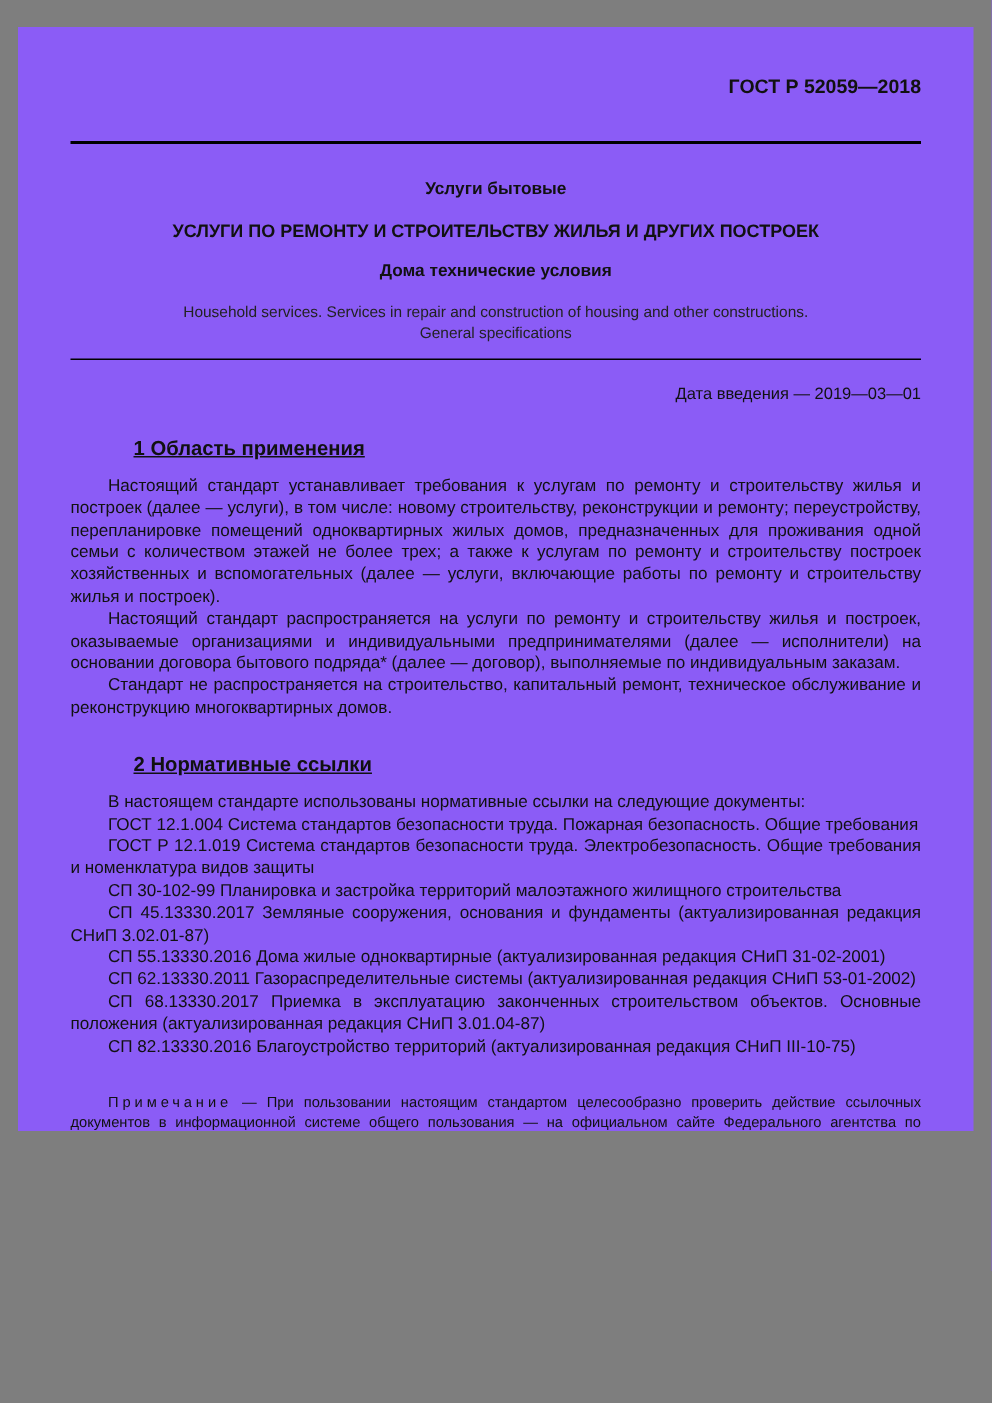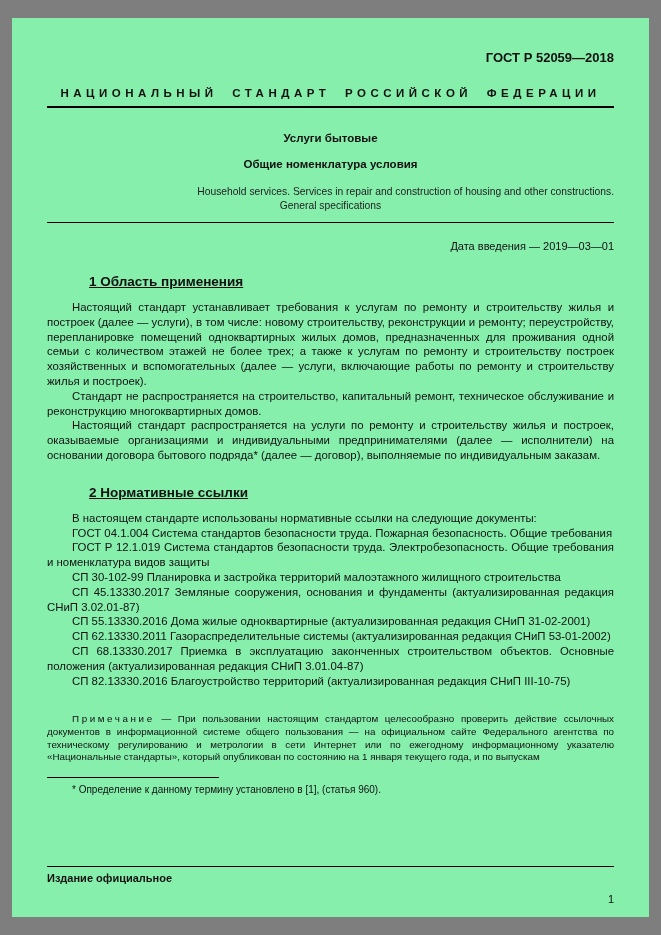--- a/index.html
+++ b/index.html
@@ -11,24 +11,24 @@
   }
   .canvas {
     width: 661px;
     height: 935px;
     background: #7e7e7e;
     padding: 18px 12px;
     box-sizing: border-box;
   }
   .page {
     width: 637px;
-    height: 899px;
-    background: #86efac;
+    height: 736px;
+    background: #8b5cf6;
     box-sizing: border-box;
-    padding: 32px 35px 12px 35px;
+    padding: 32px 35px 36px 35px;
     display: flex;
     flex-direction: column;
     overflow: hidden;
   }
   .doc-code {
     text-align: right;
     font-weight: bold;
     font-size: 13px;
     margin-bottom: 22px;
   }
@@ -65,21 +65,20 @@
   .title-sub {
     font-weight: bold;
     font-size: 11.5px;
     margin-top: 14px;
   }
   .title-en {
     font-size: 10.3px;
     margin-top: 15px;
     line-height: 13.5px;
     color: #222;
-    text-align: right;
   }
   .title-en2 {
     font-size: 10.3px;
     line-height: 13.5px;
     color: #222;
   }
   .effective-date {
     text-align: right;
     font-weight: normal;
     font-size: 11px;
@@ -136,42 +135,42 @@
   }
 </style>
 </head>
 <body>
 
 <div class="canvas">
   <div class="page">
 
     <div class="doc-code">ГОСТ Р 52059—2018</div>
 
-    <div class="banner">НАЦИОНАЛЬНЫЙ СТАНДАРТ РОССИЙСКОЙ ФЕДЕРАЦИИ</div>
     <hr class="rule-thick">
 
     <div class="title-block">
       <div class="title-group">Услуги бытовые</div>
-      <div class="title-sub">Общие номенклатура условия</div>
+      <div class="title-main">УСЛУГИ ПО РЕМОНТУ И СТРОИТЕЛЬСТВУ ЖИЛЬЯ И ДРУГИХ ПОСТРОЕК</div>
+      <div class="title-sub">Дома технические условия</div>
       <div class="title-en">Household services. Services in repair and construction of housing and other constructions.</div>
       <div class="title-en2">General specifications</div>
     </div>
 
     <hr class="rule-thin">
 
     <div class="effective-date">Дата введения — 2019—03—01</div>
 
     <div class="section-heading">1 Область применения</div>
     <p class="para">Настоящий стандарт устанавливает требования к услугам по ремонту и строительству жилья и построек (далее — услуги), в том числе: новому строительству, реконструкции и ремонту; переустройству, перепланировке помещений одноквартирных жилых домов, предназначенных для проживания одной семьи с количеством этажей не более трех; а также к услугам по ремонту и строительству построек хозяйственных и вспомогательных (далее — услуги, включающие работы по ремонту и строительству жилья и построек).</p>
+    <p class="para">Настоящий стандарт распространяется на услуги по ремонту и строительству жилья и построек, оказываемые организациями и индивидуальными предпринимателями (далее — исполнители) на основании договора бытового подряда* (далее — договор), выполняемые по индивидуальным заказам.</p>
     <p class="para">Стандарт не распространяется на строительство, капитальный ремонт, техническое обслуживание и реконструкцию многоквартирных домов.</p>
-    <p class="para">Настоящий стандарт распространяется на услуги по ремонту и строительству жилья и построек, оказываемые организациями и индивидуальными предпринимателями (далее — исполнители) на основании договора бытового подряда* (далее — договор), выполняемые по индивидуальным заказам.</p>
 
     <div class="section-heading">2 Нормативные ссылки</div>
     <p class="para">В настоящем стандарте использованы нормативные ссылки на следующие документы:</p>
-    <p class="para ref">ГОСТ 04.1.004 Система стандартов безопасности труда. Пожарная безопасность. Общие требования</p>
+    <p class="para ref">ГОСТ 12.1.004 Система стандартов безопасности труда. Пожарная безопасность. Общие требования</p>
     <p class="para ref">ГОСТ Р 12.1.019 Система стандартов безопасности труда. Электробезопасность. Общие требования и номенклатура видов защиты</p>
     <p class="para ref">СП 30-102-99 Планировка и застройка территорий малоэтажного жилищного строительства</p>
     <p class="para ref">СП 45.13330.2017 Земляные сооружения, основания и фундаменты (актуализированная редакция СНиП 3.02.01-87)</p>
     <p class="para ref">СП 55.13330.2016 Дома жилые одноквартирные (актуализированная редакция СНиП 31-02-2001)</p>
     <p class="para ref">СП 62.13330.2011 Газораспределительные системы (актуализированная редакция СНиП 53-01-2002)</p>
     <p class="para ref">СП 68.13330.2017 Приемка в эксплуатацию законченных строительством объектов. Основные положения (актуализированная редакция СНиП 3.01.04-87)</p>
     <p class="para ref">СП 82.13330.2016 Благоустройство территорий (актуализированная редакция СНиП III-10-75)</p>
 
     <div class="note">
       <span class="note-label">Примечание</span>

